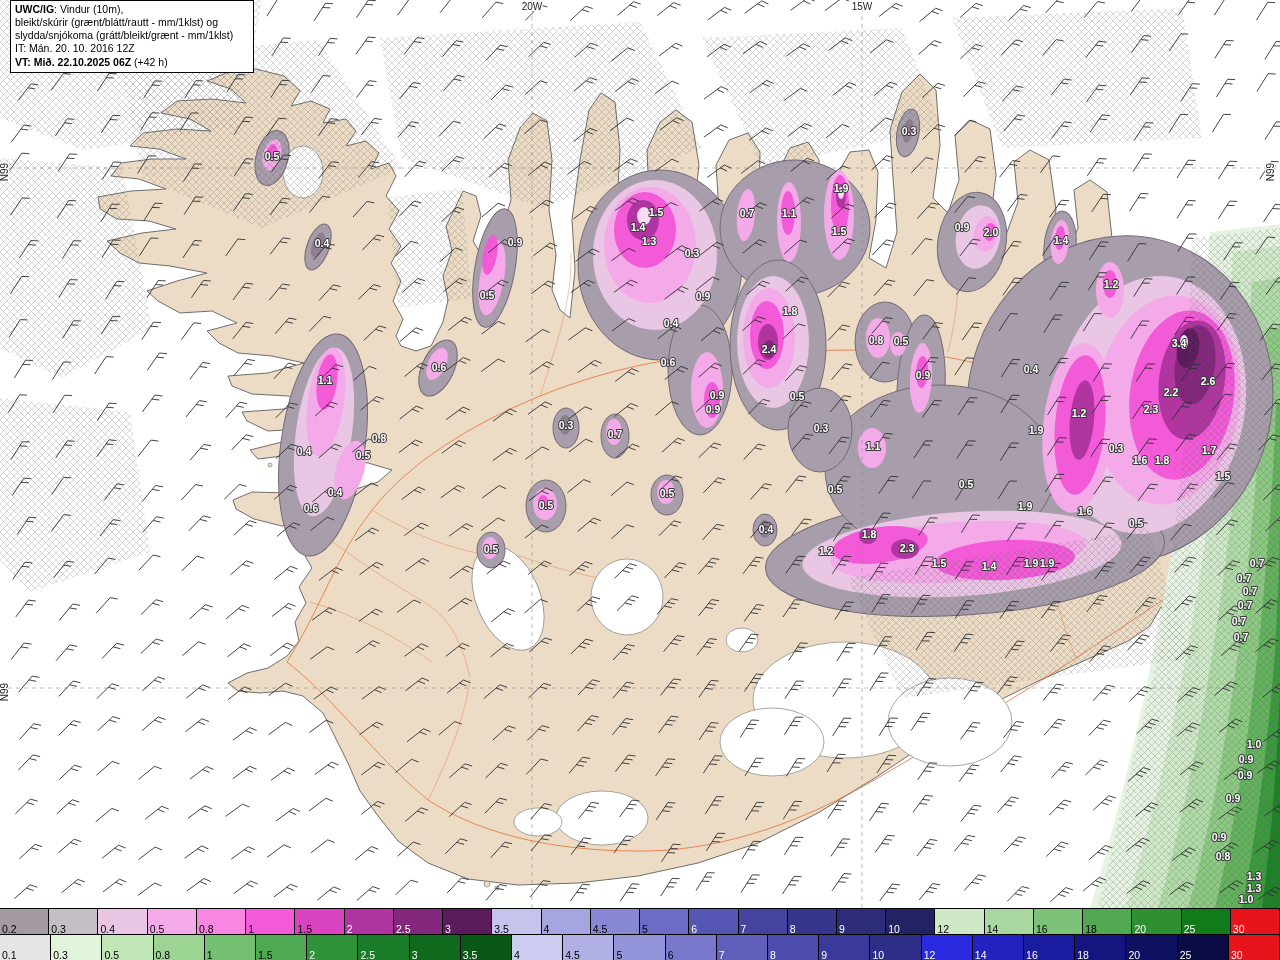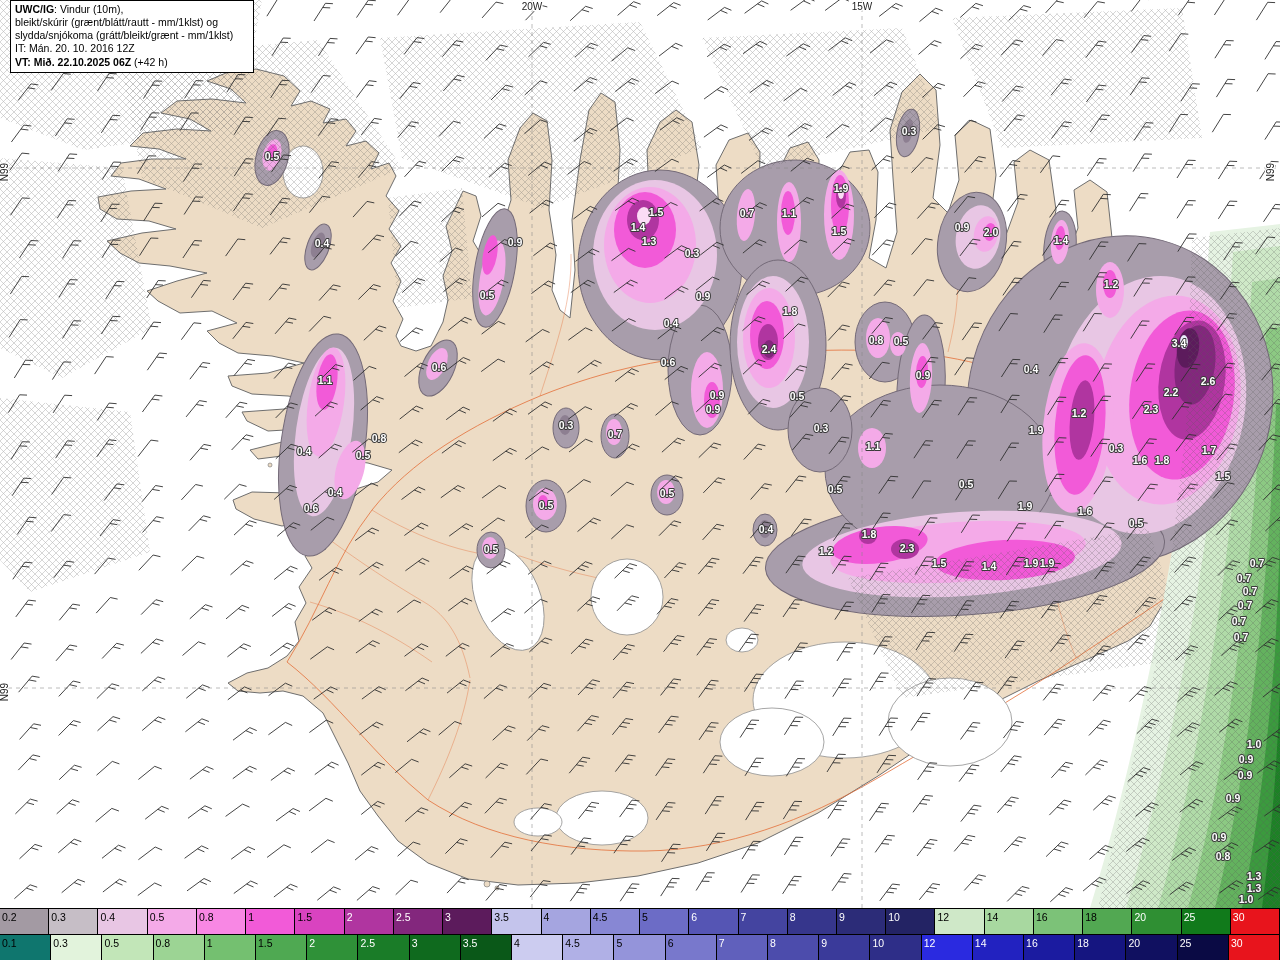--- a/index.html
+++ b/index.html
@@ -4,21 +4,21 @@
 <style>
   html,body{margin:0;padding:0;background:#fff;font-family:"Liberation Sans",sans-serif;}
   #app{position:relative;width:1280px;height:960px;background:#fff;overflow:hidden;}
   #map{display:block;}
   #title-box{position:absolute;left:10px;top:0;width:244px;background:#fff;border:1px solid #000;
     padding:2px 4px 3px 4px;font-size:10.5px;line-height:1.25;color:#000;box-sizing:border-box;}
   .b{font-weight:bold;}
   #scales{position:absolute;left:0;bottom:0;width:1280px;}
   .scalerow{display:flex;height:26px;width:100%;border-top:1px solid #000;box-sizing:border-box;}
   .scalecell{flex:1;border-right:1px solid #000;box-sizing:border-box;font-size:10.5px;
-    padding:2px 0 0 2px;overflow:hidden;white-space:nowrap;}
+    padding:14px 0 0 2px;overflow:hidden;white-space:nowrap;}
   .mlabel{font:bold 10.5px "Liberation Sans",sans-serif;fill:#ffffff;stroke:#3a3a3a;
     stroke-width:2px;paint-order:stroke;stroke-linejoin:round;}
   .glabel{font:10px "Liberation Sans",sans-serif;fill:#222;stroke:#fff;stroke-width:2.5px;paint-order:stroke;}
   .road{fill:none;stroke-width:1;opacity:0.8;}
   .road2{fill:none;stroke-width:0.8;opacity:0.5;}
 </style>
 </head>
 <body>
 
 <div id="app">
@@ -995,21 +995,21 @@
         <div class="scalecell" style="background: rgb(35, 35, 100); color: rgb(255, 255, 255);">10</div>
         <div class="scalecell" style="background: rgb(207, 232, 200); color: rgb(0, 0, 0);">12</div>
         <div class="scalecell" style="background: rgb(168, 216, 160); color: rgb(0, 0, 0);">14</div>
         <div class="scalecell" style="background: rgb(124, 194, 120); color: rgb(0, 0, 0);">16</div>
         <div class="scalecell" style="background: rgb(82, 168, 82); color: rgb(0, 0, 0);">18</div>
         <div class="scalecell" style="background: rgb(47, 143, 51); color: rgb(255, 255, 255);">20</div>
         <div class="scalecell" style="background: rgb(17, 122, 27); color: rgb(255, 255, 255);">25</div>
         <div class="scalecell" style="background: rgb(232, 20, 28); color: rgb(255, 255, 255);">30</div>
       </div>
     <div class="scalerow" id="scale-bottom">
-        <div class="scalecell" style="background: #0f766e; color: rgb(0, 0, 0);">0.1</div>
+        <div class="scalecell" style="background: #e5e5e5; color: rgb(0, 0, 0);">0.1</div>
         <div class="scalecell" style="background: rgb(226, 243, 220); color: rgb(0, 0, 0);">0.3</div>
         <div class="scalecell" style="background: rgb(194, 230, 184); color: rgb(0, 0, 0);">0.5</div>
         <div class="scalecell" style="background: rgb(156, 212, 148); color: rgb(0, 0, 0);">0.8</div>
         <div class="scalecell" style="background: rgb(116, 192, 112); color: rgb(0, 0, 0);">1</div>
         <div class="scalecell" style="background: rgb(79, 169, 82); color: rgb(0, 0, 0);">1.5</div>
         <div class="scalecell" style="background: rgb(47, 145, 56); color: rgb(255, 255, 255);">2</div>
         <div class="scalecell" style="background: rgb(26, 124, 40); color: rgb(255, 255, 255);">2.5</div>
         <div class="scalecell" style="background: rgb(15, 106, 30); color: rgb(255, 255, 255);">3</div>
         <div class="scalecell" style="background: rgb(10, 88, 24); color: rgb(255, 255, 255);">3.5</div>
         <div class="scalecell" style="background: rgb(204, 204, 240); color: rgb(0, 0, 0);">4</div>

